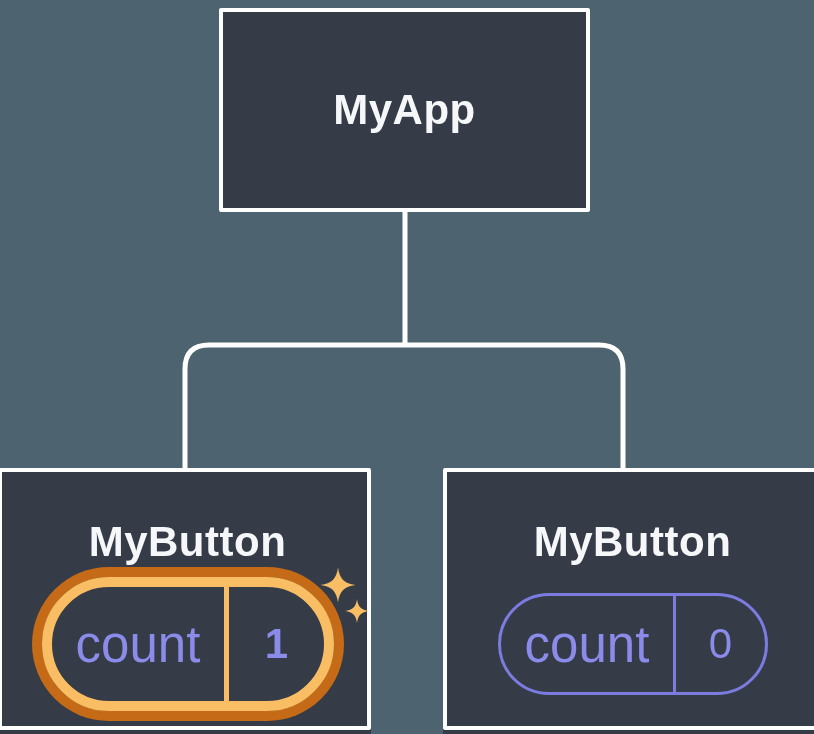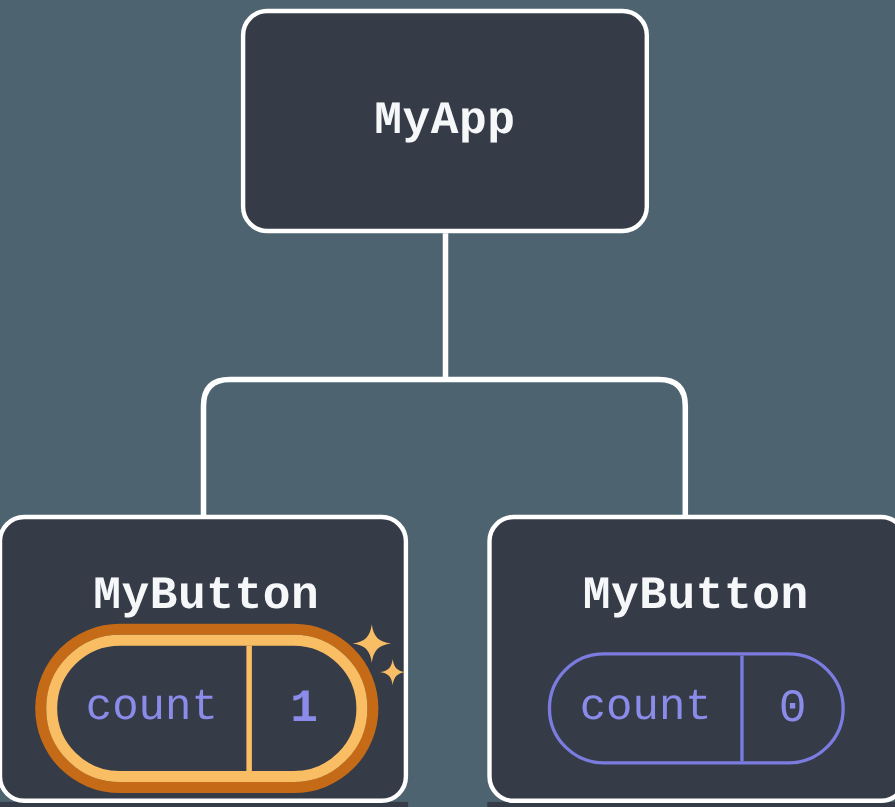--- a/index.html
+++ b/index.html
@@ -10,23 +10,22 @@
     background:var(--background);
     font-family:"Liberation Sans","DejaVu Sans",sans-serif;
   }
   .connectors{position:absolute;left:0;top:0;pointer-events:none;}
   .connectors path{stroke:var(--connector);stroke-width:5;fill:none;}
 
   .node{
     position:absolute;
     background:var(--node-fill);
     border:4.5px solid var(--node-border);
-    border-radius:24px;
+    border-radius:2px;
     box-sizing:border-box;
-    font-family:Liberation Mono, monospace;
   }
   .node-root{
     left:219px;top:8px;width:371px;height:204px;
     display:flex;align-items:center;justify-content:center;
   }
   .node-child-left{left:-2px;top:468px;width:373px;height:262px;}
   .node-child-right{left:443px;top:468px;width:382px;height:262px;}
 
   .node-label{
     color:var(--label-text);
@@ -54,21 +53,21 @@
   }
   .pill-plain{
     left:51px;top:121px;width:270px;height:102px;
     border:3px solid var(--state-border);
     border-radius:52px;
   }
   .pill-section{
     display:flex;align-items:center;justify-content:center;
     color:var(--state-text);
   }
-  .pill-key{font-size:40px;}
+  .pill-key{font-size:51px;}
   .pill-value{font-size:42px;}
   .pill-highlight .pill-key{width:172px;}
   .pill-highlight .pill-value{flex:1;font-weight:700;}
   .pill-plain .pill-key{width:172px;}
   .pill-plain .pill-value{flex:1;font-weight:400;}
   .pill-divider{width:5px;background:var(--highlight-inner);}
   .pill-plain .pill-divider{width:3px;background:var(--state-border);}
 
   .sparkles{position:absolute;left:314px;top:90px;pointer-events:none;}
   .sparkles path{fill:var(--sparkle);}

